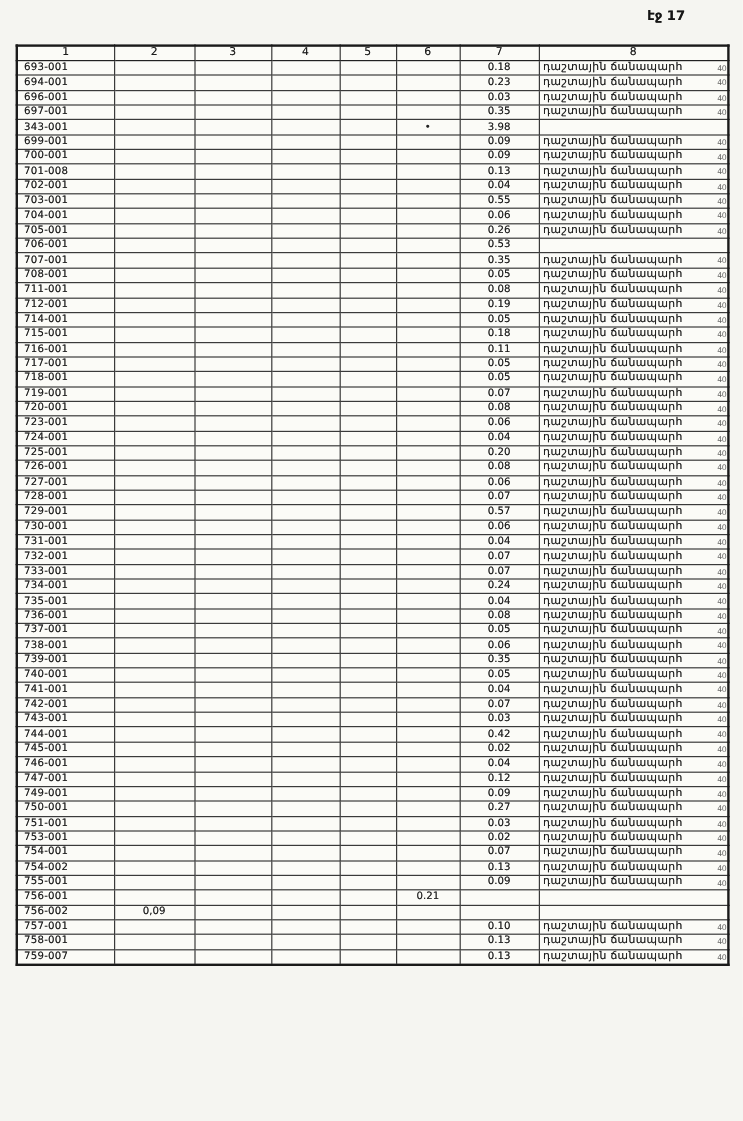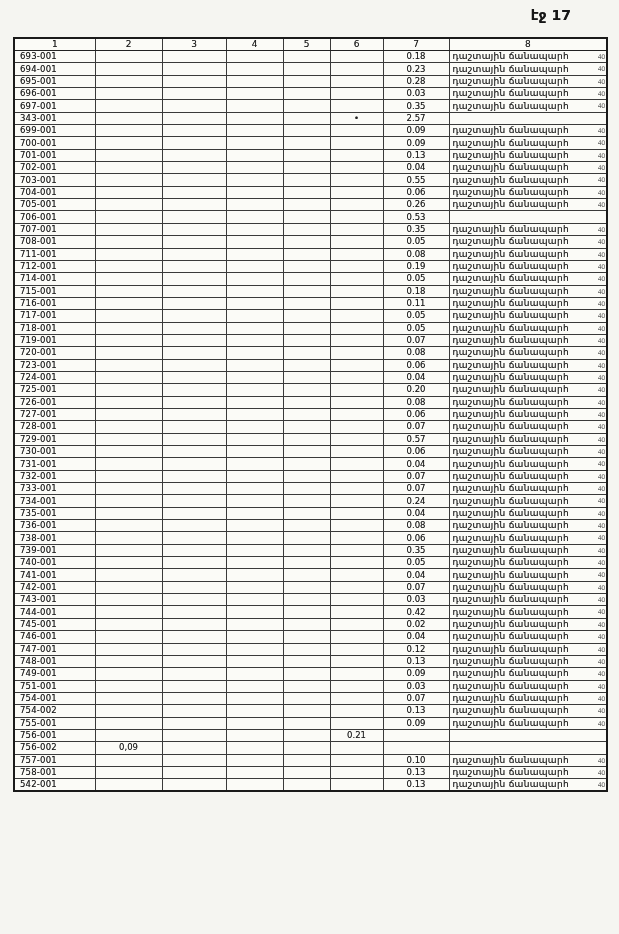--- a/index.html
+++ b/index.html
@@ -7,21 +7,21 @@
   body {
     width: 619px; height: 934px;
     background: #f5f5f1;
     font-family: "DejaVu Sans", sans-serif;
     color: #1b1b1b;
     position: relative;
     overflow: hidden;
   }
   .page-label {
     position: absolute; top: 7px; right: 48px;
-    font-size: 14px; font-weight: bold; color: #151515;
+    font-size: 11px; font-weight: bold; color: #151515;
     text-shadow: 0 0 .5px rgba(0,0,0,.5);
   }
   table.grid {
     position: absolute; left: 13px; top: 37px;
     width: 593px;
     border-collapse: collapse; table-layout: fixed;
     background: #fbfbf7;
     border: 2px solid #1a1a1a;
   }
   .grid th, .grid td {
@@ -94,30 +94,20 @@
         <td class="c-id">694-001</td>
         <td class="c-mid"></td>
         <td class="c-mid"></td>
         <td class="c-mid"></td>
         <td class="c-mid"></td>
         <td class="c-mid"></td>
         <td class="c-val">0.23</td>
         <td class="c-text"><span>դաշտային ճանապարհ</span><span class="mark">40</span></td>
       </tr>
       <tr>
-        <td class="c-id">695-001</td>
-        <td class="c-mid"></td>
-        <td class="c-mid"></td>
-        <td class="c-mid"></td>
-        <td class="c-mid"></td>
-        <td class="c-mid"></td>
-        <td class="c-val">0.28</td>
-        <td class="c-text"><span>դաշտային ճանապարհ</span><span class="mark">40</span></td>
-      </tr>
-      <tr>
         <td class="c-id">696-001</td>
         <td class="c-mid"></td>
         <td class="c-mid"></td>
         <td class="c-mid"></td>
         <td class="c-mid"></td>
         <td class="c-mid"></td>
         <td class="c-val">0.03</td>
         <td class="c-text"><span>դաշտային ճանապարհ</span><span class="mark">40</span></td>
       </tr>
       <tr>
@@ -130,21 +120,21 @@
         <td class="c-val">0.35</td>
         <td class="c-text"><span>դաշտային ճանապարհ</span><span class="mark">40</span></td>
       </tr>
       <tr>
         <td class="c-id">343-001</td>
         <td class="c-mid"></td>
         <td class="c-mid"></td>
         <td class="c-mid"></td>
         <td class="c-mid"></td>
         <td class="c-mid">•</td>
-        <td class="c-val">2.57</td>
+        <td class="c-val">3.98</td>
         <td class="c-text"></td>
       </tr>
       <tr>
         <td class="c-id">699-001</td>
         <td class="c-mid"></td>
         <td class="c-mid"></td>
         <td class="c-mid"></td>
         <td class="c-mid"></td>
         <td class="c-mid"></td>
         <td class="c-val">0.09</td>
@@ -154,21 +144,21 @@
         <td class="c-id">700-001</td>
         <td class="c-mid"></td>
         <td class="c-mid"></td>
         <td class="c-mid"></td>
         <td class="c-mid"></td>
         <td class="c-mid"></td>
         <td class="c-val">0.09</td>
         <td class="c-text"><span>դաշտային ճանապարհ</span><span class="mark">40</span></td>
       </tr>
       <tr>
-        <td class="c-id">701-001</td>
+        <td class="c-id">701-008</td>
         <td class="c-mid"></td>
         <td class="c-mid"></td>
         <td class="c-mid"></td>
         <td class="c-mid"></td>
         <td class="c-mid"></td>
         <td class="c-val">0.13</td>
         <td class="c-text"><span>դաշտային ճանապարհ</span><span class="mark">40</span></td>
       </tr>
       <tr>
         <td class="c-id">702-001</td>
@@ -464,20 +454,30 @@
         <td class="c-id">736-001</td>
         <td class="c-mid"></td>
         <td class="c-mid"></td>
         <td class="c-mid"></td>
         <td class="c-mid"></td>
         <td class="c-mid"></td>
         <td class="c-val">0.08</td>
         <td class="c-text"><span>դաշտային ճանապարհ</span><span class="mark">40</span></td>
       </tr>
       <tr>
+        <td class="c-id">737-001</td>
+        <td class="c-mid"></td>
+        <td class="c-mid"></td>
+        <td class="c-mid"></td>
+        <td class="c-mid"></td>
+        <td class="c-mid"></td>
+        <td class="c-val">0.05</td>
+        <td class="c-text"><span>դաշտային ճանապարհ</span><span class="mark">40</span></td>
+      </tr>
+      <tr>
         <td class="c-id">738-001</td>
         <td class="c-mid"></td>
         <td class="c-mid"></td>
         <td class="c-mid"></td>
         <td class="c-mid"></td>
         <td class="c-mid"></td>
         <td class="c-val">0.06</td>
         <td class="c-text"><span>դաշտային ճանապարհ</span><span class="mark">40</span></td>
       </tr>
       <tr>
@@ -564,47 +564,57 @@
         <td class="c-id">747-001</td>
         <td class="c-mid"></td>
         <td class="c-mid"></td>
         <td class="c-mid"></td>
         <td class="c-mid"></td>
         <td class="c-mid"></td>
         <td class="c-val">0.12</td>
         <td class="c-text"><span>դաշտային ճանապարհ</span><span class="mark">40</span></td>
       </tr>
       <tr>
-        <td class="c-id">748-001</td>
-        <td class="c-mid"></td>
-        <td class="c-mid"></td>
-        <td class="c-mid"></td>
-        <td class="c-mid"></td>
-        <td class="c-mid"></td>
-        <td class="c-val">0.13</td>
-        <td class="c-text"><span>դաշտային ճանապարհ</span><span class="mark">40</span></td>
-      </tr>
-      <tr>
         <td class="c-id">749-001</td>
         <td class="c-mid"></td>
         <td class="c-mid"></td>
         <td class="c-mid"></td>
         <td class="c-mid"></td>
         <td class="c-mid"></td>
         <td class="c-val">0.09</td>
         <td class="c-text"><span>դաշտային ճանապարհ</span><span class="mark">40</span></td>
       </tr>
       <tr>
+        <td class="c-id">750-001</td>
+        <td class="c-mid"></td>
+        <td class="c-mid"></td>
+        <td class="c-mid"></td>
+        <td class="c-mid"></td>
+        <td class="c-mid"></td>
+        <td class="c-val">0.27</td>
+        <td class="c-text"><span>դաշտային ճանապարհ</span><span class="mark">40</span></td>
+      </tr>
+      <tr>
         <td class="c-id">751-001</td>
         <td class="c-mid"></td>
         <td class="c-mid"></td>
         <td class="c-mid"></td>
         <td class="c-mid"></td>
         <td class="c-mid"></td>
         <td class="c-val">0.03</td>
+        <td class="c-text"><span>դաշտային ճանապարհ</span><span class="mark">40</span></td>
+      </tr>
+      <tr>
+        <td class="c-id">753-001</td>
+        <td class="c-mid"></td>
+        <td class="c-mid"></td>
+        <td class="c-mid"></td>
+        <td class="c-mid"></td>
+        <td class="c-mid"></td>
+        <td class="c-val">0.02</td>
         <td class="c-text"><span>դաշտային ճանապարհ</span><span class="mark">40</span></td>
       </tr>
       <tr>
         <td class="c-id">754-001</td>
         <td class="c-mid"></td>
         <td class="c-mid"></td>
         <td class="c-mid"></td>
         <td class="c-mid"></td>
         <td class="c-mid"></td>
         <td class="c-val">0.07</td>
@@ -664,21 +674,21 @@
         <td class="c-id">758-001</td>
         <td class="c-mid"></td>
         <td class="c-mid"></td>
         <td class="c-mid"></td>
         <td class="c-mid"></td>
         <td class="c-mid"></td>
         <td class="c-val">0.13</td>
         <td class="c-text"><span>դաշտային ճանապարհ</span><span class="mark">40</span></td>
       </tr>
       <tr>
-        <td class="c-id">542-001</td>
+        <td class="c-id">759-007</td>
         <td class="c-mid"></td>
         <td class="c-mid"></td>
         <td class="c-mid"></td>
         <td class="c-mid"></td>
         <td class="c-mid"></td>
         <td class="c-val">0.13</td>
         <td class="c-text"><span>դաշտային ճանապարհ</span><span class="mark">40</span></td>
       </tr>
     </tbody>
 </table>

